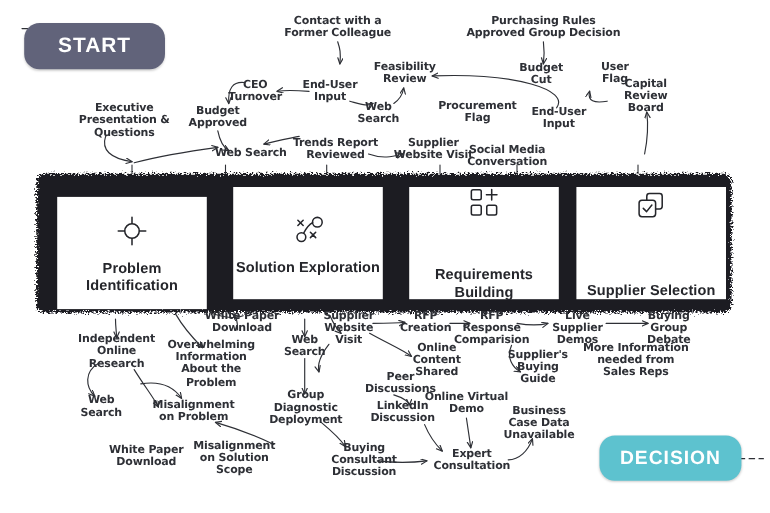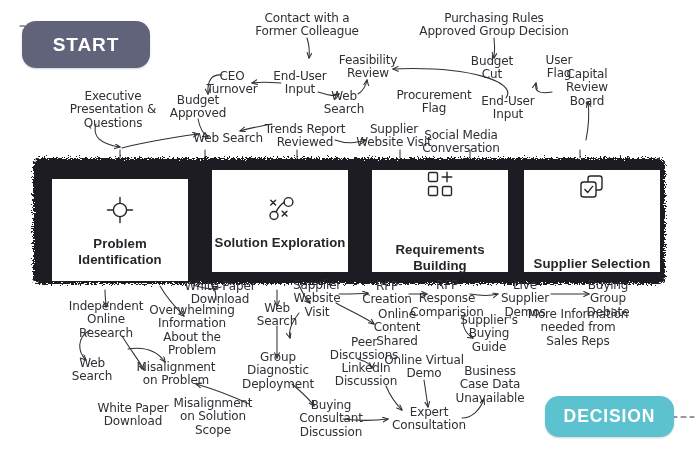--- a/index.html
+++ b/index.html
@@ -17,21 +17,21 @@
   .pill{
     position:absolute;
     display:flex;align-items:center;justify-content:center;
     border-radius:14px;
     color:#ffffff;
     font-weight:bold;
     letter-spacing:.9px;
     box-shadow:0 1px 2px rgba(0,0,0,.18);
   }
   #start-pill{
-    left:22px;top:21px;width:128px;height:47px;
+    left:22px;top:21px;width:128px;height:42px;
     background:#61637a;font-size:19px;
   }
   #decision-pill{
     left:545px;top:396px;width:129px;height:41px;
     background:#5dc2cf;font-size:17.5px;
   }
 
   
   #band{
     position:absolute;left:33px;top:158px;width:632px;height:126px;
@@ -52,22 +52,22 @@
   .stage-icon{height:34px;display:flex;align-items:center;justify-content:center;margin-bottom:7px;}
   .stage-label{
     font-size:13.2px;font-weight:bold;color:#25262b;
     text-align:center;line-height:1.18;letter-spacing:.1px;
   }
 
   
   .node{
     position:absolute;
     font-family:"DejaVu Sans", sans-serif;
-    font-size:12px;
-    font-weight:normal;
+    font-size:10px;
+    font-weight:bold;
     color:#2e3036;
     text-align:center;
     line-height:1.12;
     letter-spacing:-.15px;
     transform:translate(-50%,-50%);
     white-space:pre-line;
     pointer-events:auto;
   }
 </style>
 </head>

